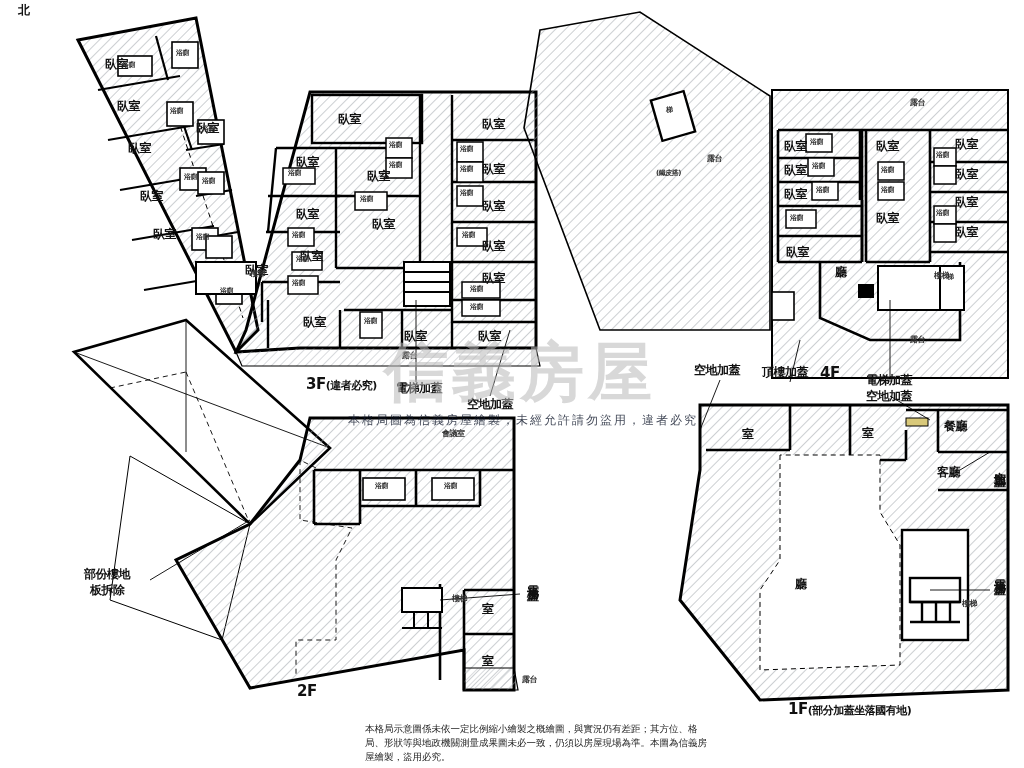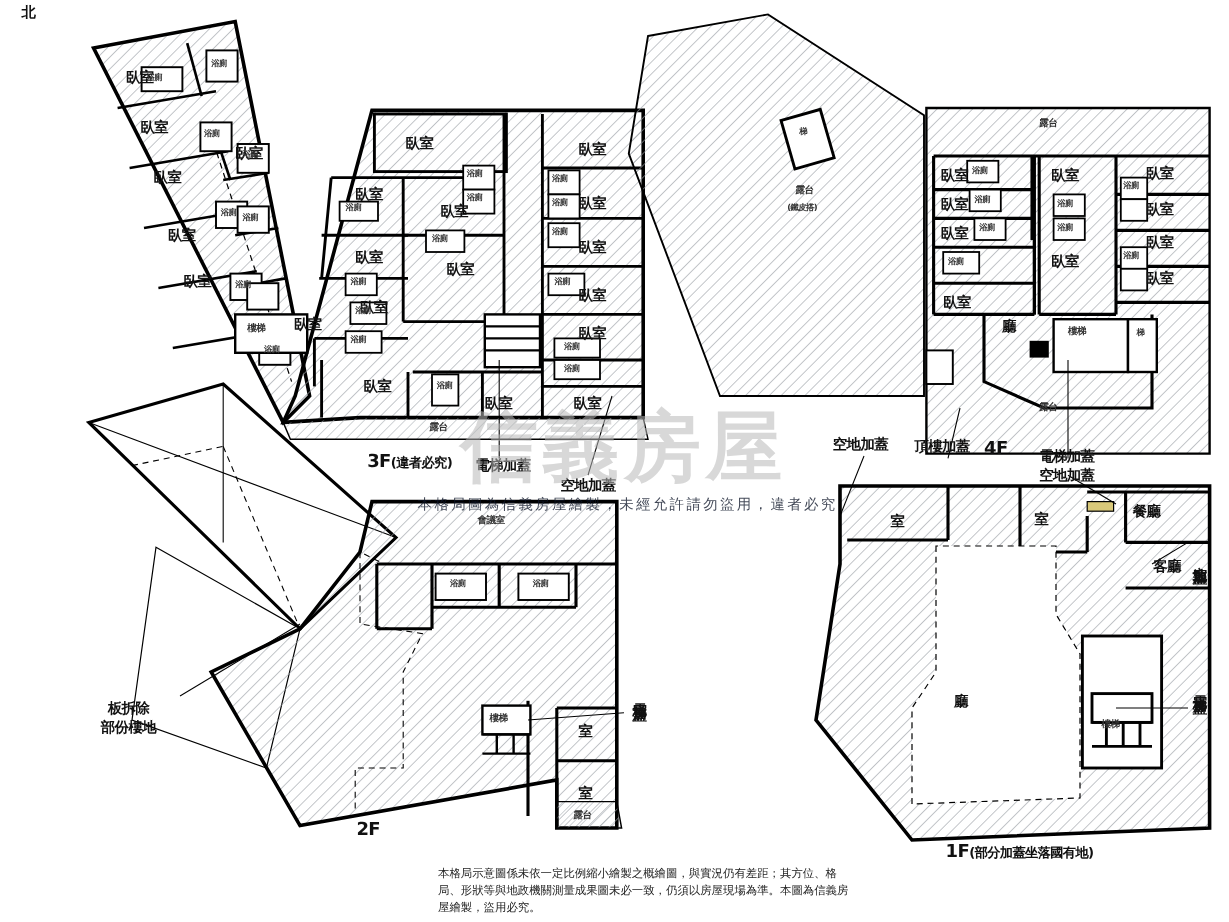--- a/index.html
+++ b/index.html
@@ -3,21 +3,21 @@
 <meta charset="utf-8">
 <style>
   html,body{margin:0;padding:0;background:#ffffff;}
   body{width:1024px;height:768px;overflow:hidden;
        font-family:"DejaVu Sans","Liberation Sans",sans-serif;}
   #stage{position:relative;width:1024px;height:768px;background:#fff;}
   svg{position:absolute;left:0;top:0;}
   .lbl{position:absolute;font-weight:bold;color:#111;white-space:nowrap;
        letter-spacing:-0.5px;line-height:1;}
   .rm{font-size:12px;}           
-  .rm-sm{font-size:8px;color:#333;}  
+  .rm-sm{font-size:8px;color:#333;margin-left:44px;}  
   .rm-xs{font-size:7px;color:#333;}
   .note{font-size:12px;}
   .note-v{font-size:12px;writing-mode:vertical-rl;text-orientation:upright;letter-spacing:1px;}
   .floor{font-size:15px;font-weight:bold;}
   .floor .sub{font-size:11px;}
   .north{font-size:12px;font-weight:bold;}
   #wm{position:absolute;left:330px;top:325px;width:380px;height:95px;
       display:flex;align-items:center;justify-content:center;
       font-size:64px;font-weight:bold;color:#b9b9b9;opacity:.55;
       letter-spacing:4px;pointer-events:none;}
@@ -345,34 +345,34 @@
   <div class="lbl rm-xs" style="left:375px;top:483px;">浴廁</div>
   <div class="lbl rm-xs" style="left:444px;top:483px;">浴廁</div>
   <div class="lbl rm-sm" style="left:408px;top:595px;">樓梯</div>
   <div class="lbl rm" style="left:482px;top:603px;">室</div>
   <div class="lbl rm" style="left:482px;top:655px;">室</div>
   <div class="lbl rm-sm" style="left:478px;top:676px;">露台</div>
 
   <div class="lbl rm" style="left:742px;top:428px;">室</div>
   <div class="lbl rm" style="left:862px;top:427px;">室</div>
   <div class="lbl rm" style="left:944px;top:420px;">餐廳</div>
-  <div class="lbl rm" style="left:937px;top:466px;margin-left:24px;">客廳</div>
+  <div class="lbl rm" style="left:937px;top:466px;">客廳</div>
   <div class="lbl rm" style="left:795px;top:578px;">廳</div>
   <div class="lbl rm-sm" style="left:918px;top:600px;">樓梯</div>
 
   <div class="lbl note" style="left:396px;top:382px;">電梯加蓋</div>
   <div class="lbl note" style="left:467px;top:398px;">空地加蓋</div>
   <div class="lbl note" style="left:694px;top:364px;">空地加蓋</div>
   <div class="lbl note" style="left:762px;top:366px;">頂樓加蓋</div>
   <div class="lbl note" style="left:866px;top:374px;">電梯加蓋</div>
   <div class="lbl note" style="left:866px;top:390px;">空地加蓋</div>
   <div class="lbl note-v" style="left:527px;top:576px;">電梯加蓋</div>
   <div class="lbl note-v" style="left:994px;top:462px;">空地加蓋</div>
   <div class="lbl note-v" style="left:994px;top:570px;">電梯加蓋</div>
-  <div class="lbl note" style="left:84px;top:568px;margin-top:32px;">部份樓地</div>
+  <div class="lbl note" style="left:84px;top:568px;">部份樓地</div>
   <div class="lbl note" style="left:90px;top:584px;">板拆除</div>
 
   <div class="lbl floor" style="left:306px;top:377px;">
     <span>3F</span><span class="sub">(違者必究)</span>
   </div>
   <div class="lbl floor" style="left:820px;top:366px;">
     <span>4F</span>
   </div>
   <div class="lbl floor" style="left:297px;top:684px;">
     <span>2F</span>

